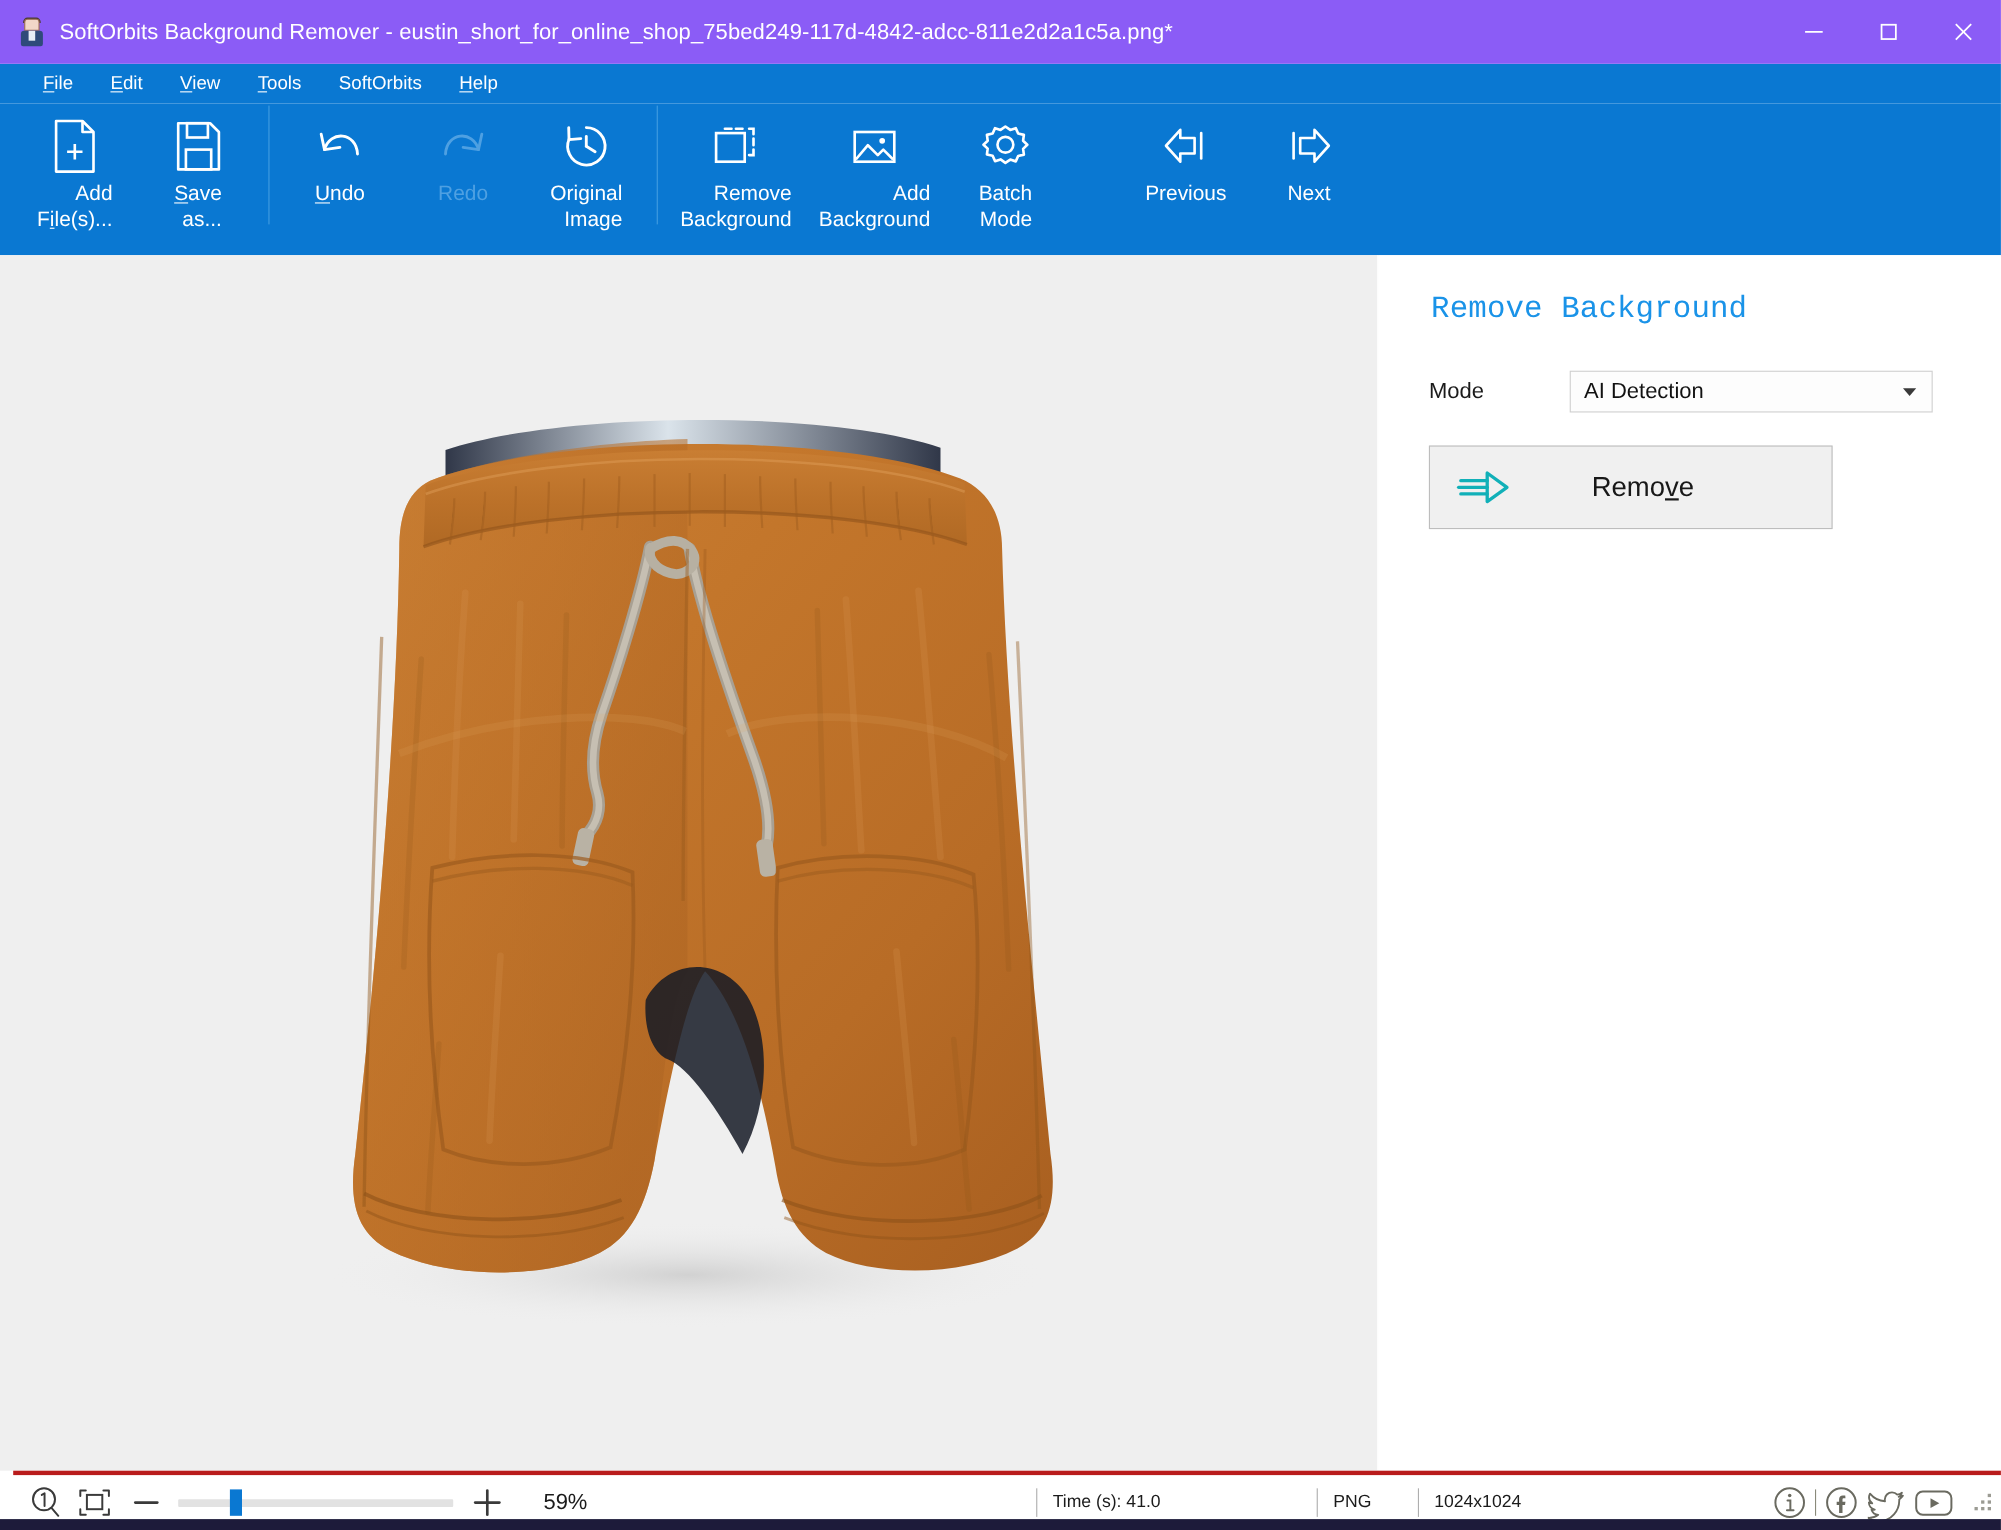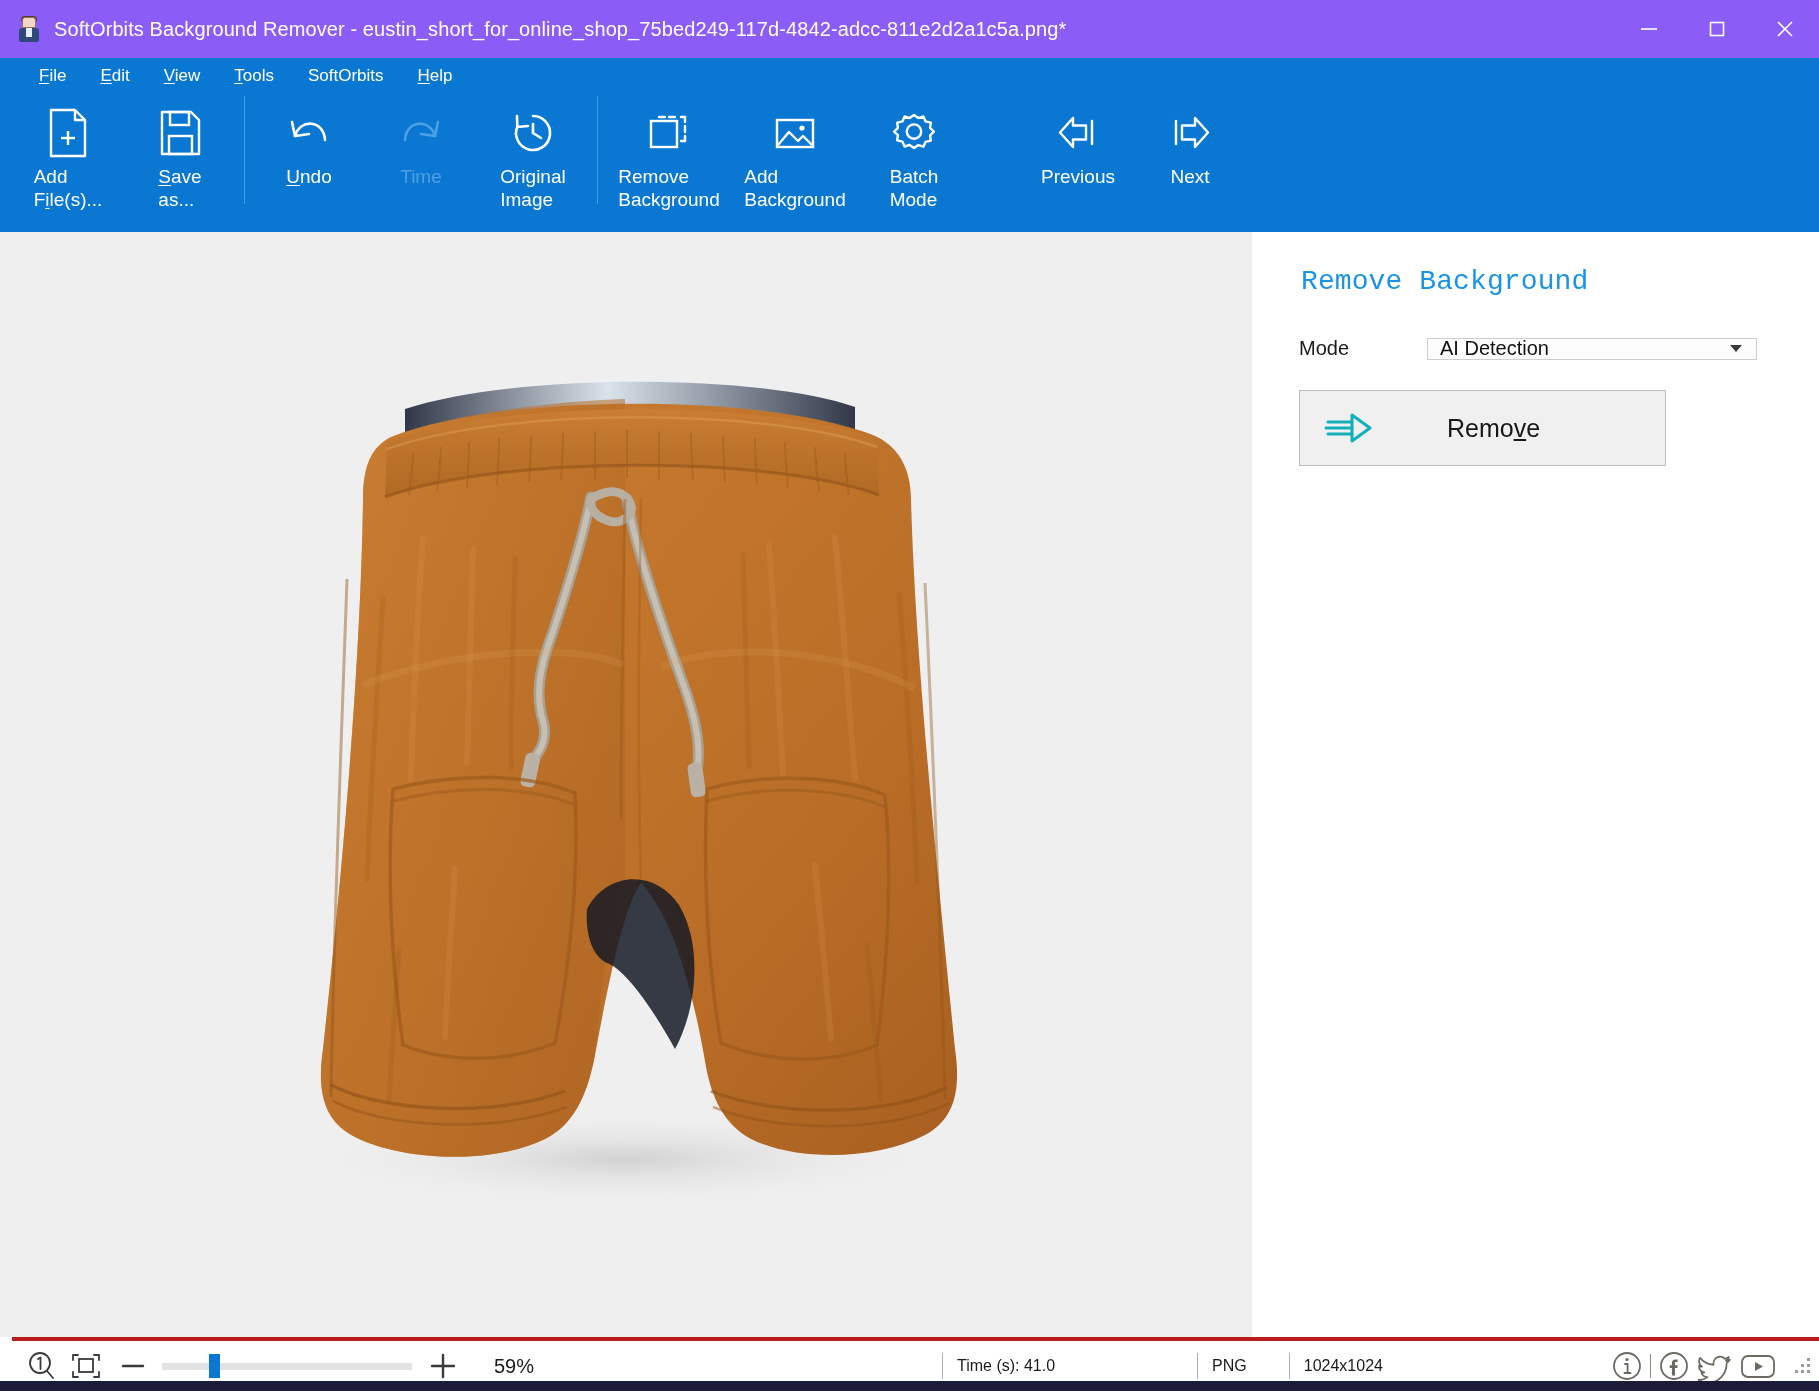--- a/index.html
+++ b/index.html
@@ -87,21 +87,21 @@
     width: 112px; min-width:112px;
     height: 122px;
     display:flex; flex-direction:column; align-items:center;
     padding-top: 8px;
     cursor:default;
     color:#ffffff;
   }
   .tb-btn.wide { width: 126px; min-width:126px; }
   .tb-btn .ico { height: 62px; display:flex; align-items:center; justify-content:center; }
   .tb-btn .lbl {
-    font-size: 19px; line-height: 23px; text-align:left; color:#ffffff;
+    font-size: 19px; line-height: 23px; text-align:right; color:#ffffff;
     margin-top:1px;
   }
   .tb-btn.disabled .lbl { color:#4ea0e2; }
   .tb-sep {
     width: 1px; height: 108px; background:#56a9e6;
     margin: 2px 8px 0 8px; align-self:flex-start;
     opacity:.75;
   }
   .tb-gap { width: 52px; }
   .tb-btn .lbl u { text-decoration:underline; text-underline-offset:2px; }
@@ -146,21 +146,21 @@
     letter-spacing:0.1px;
     font-family:Liberation Mono, monospace;
   }
   .mode-row {
     display:flex; align-items:center;
     margin-top: 40px;
   }
   .mode-label { font-size:20px; color:#1b1b1b; width:128px; }
   .combo {
     flex: 1 1 auto;
-    height: 22px;
+    height: 38px;
     background:#fdfdfd;
     border:1px solid #cfcfcf;
     display:flex; align-items:center;
     padding: 0 10px 0 12px;
     position:relative;
     cursor:default;
     max-width: 330px;
   }
   .combo .val { font-size:20px; color:#121212; flex:1 1 auto; }
   .combo .arrow {
@@ -320,21 +320,21 @@
       <div class="lbl"><u>U</u>ndo</div>
     </div>
 
     <div class="tb-btn disabled">
       <div class="ico">
         <svg width="54" height="46" viewBox="0 0 54 46">
           <path d="M11 30 C12 10 36 8 41 26" fill="none" stroke="#4ea0e2" stroke-width="2.6" stroke-linecap="round"></path>
           <path d="M41 26 L44 12 M41 26 L27 24" fill="none" stroke="#4ea0e2" stroke-width="2.6" stroke-linecap="round"></path>
         </svg>
       </div>
-      <div class="lbl">Time</div>
+      <div class="lbl">Redo</div>
     </div>
 
     <div class="tb-btn">
       <div class="ico">
         <svg width="52" height="52" viewBox="0 0 52 52">
           <path d="M26 9 a17 17 0 1 1 -15.6 10.4" fill="none" stroke="#ffffff" stroke-width="2.6" stroke-linecap="round"></path>
           <path d="M10 9 L10.3 20 L21 19" fill="none" stroke="#ffffff" stroke-width="2.6" stroke-linecap="round" stroke-linejoin="round"></path>
           <line x1="26" y1="17" x2="26" y2="26" stroke="#ffffff" stroke-width="2.6" stroke-linecap="round"></line>
           <line x1="26" y1="26" x2="34" y2="31" stroke="#ffffff" stroke-width="2.6" stroke-linecap="round"></line>
         </svg>

